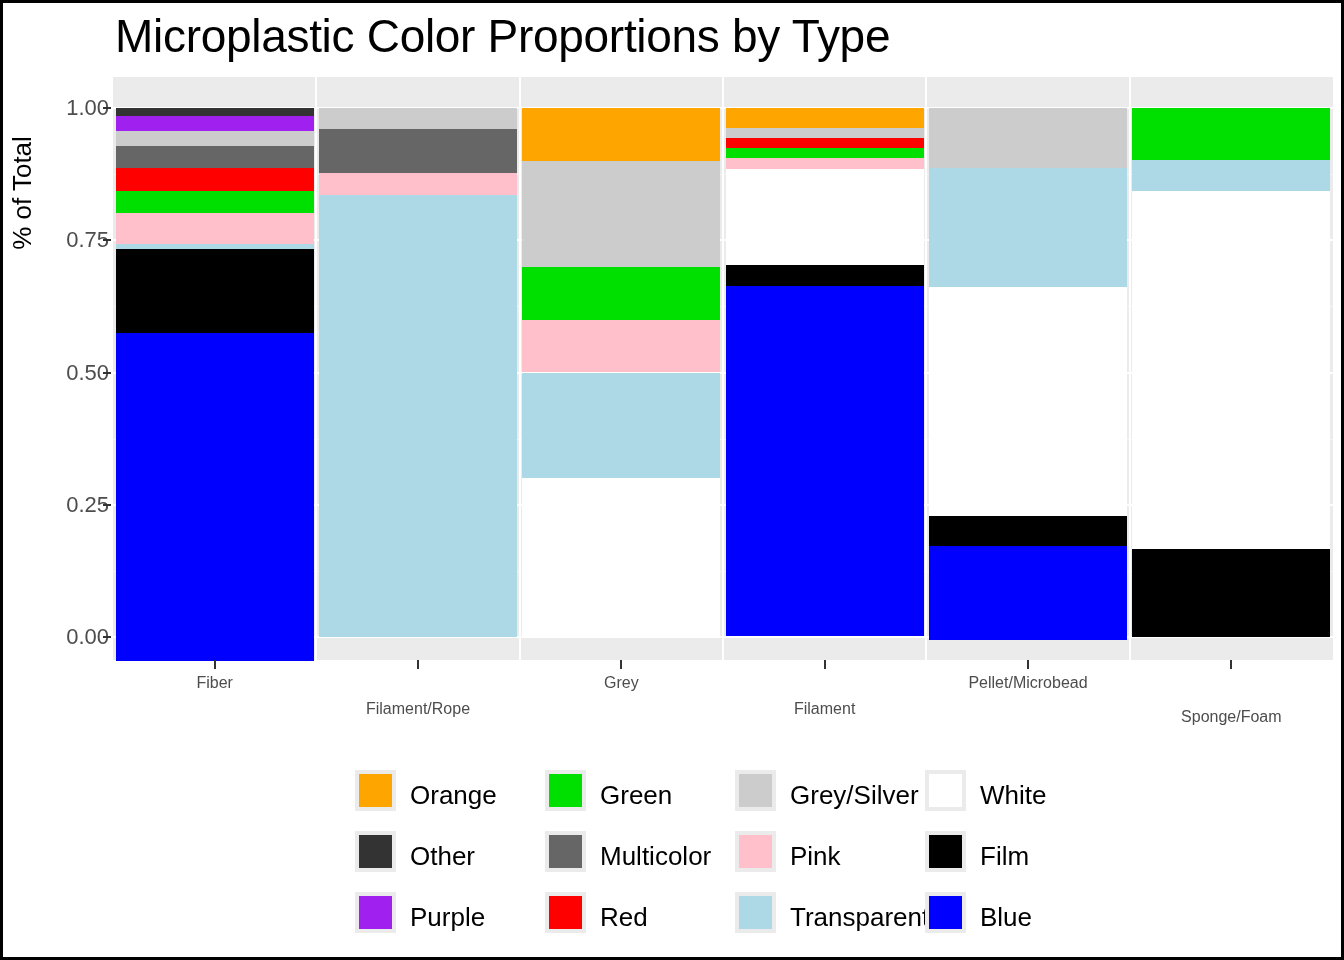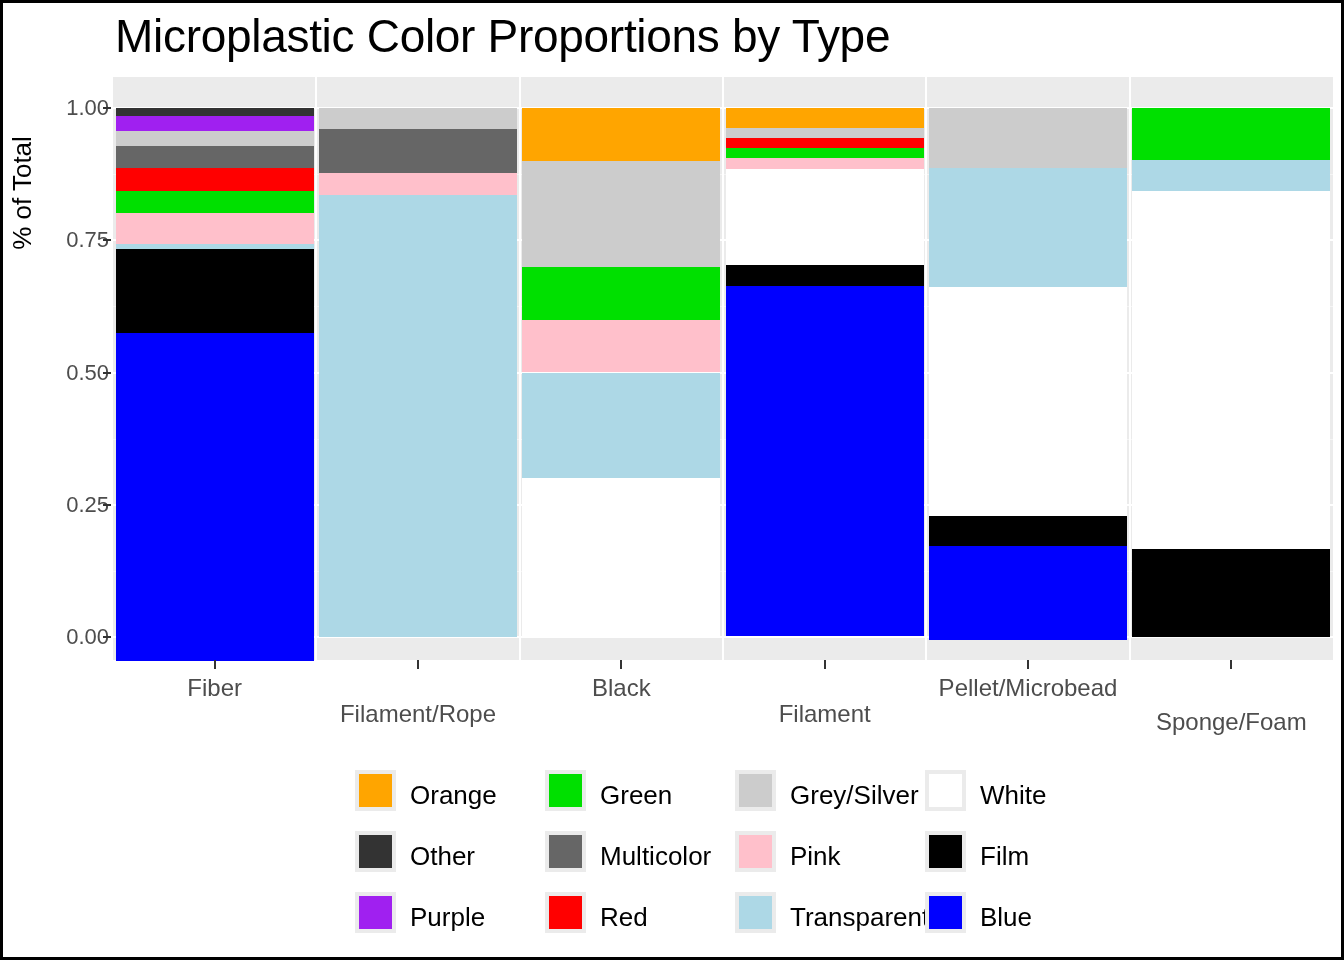--- a/index.html
+++ b/index.html
@@ -68,21 +68,21 @@
 
   
   .bar{position:absolute;bottom:23px;}
   .seg{position:absolute;left:0;width:100%;}
 
   
   #x-axis{position:absolute;left:110px;top:657px;width:1220px;height:70px;}
   .xtick-mark{position:absolute;top:0;width:2px;height:9px;background:#333333;}
   .xtick-label{
     position:absolute;
-    font-size:24px;
+    font-size:16px;
     color:#4d4d4d;
     white-space:nowrap;
     transform:translateX(-50%);
   }
   .xtick-label.row0{top:14px;}
   .xtick-label.row1{top:40px;}
 
   
   #legend{
     position:absolute;
@@ -195,21 +195,21 @@
         <div class="seg" style="top: 441.186px; height: 87.814px; background: rgb(0, 0, 0);"></div>
       </div>
     </div>
 
   <div id="x-axis">
       <div class="xtick-mark" style="left: 100.667px;"></div>
       <div class="xtick-label row0" style="left: 101.667px;">Fiber</div>
       <div class="xtick-mark" style="left: 304px;"></div>
       <div class="xtick-label row1" style="left: 305px;">Filament/Rope</div>
       <div class="xtick-mark" style="left: 507.333px;"></div>
-      <div class="xtick-label row0" style="left: 508.333px;">Black</div>
+      <div class="xtick-label row0" style="left: 508.333px;">Grey</div>
       <div class="xtick-mark" style="left: 710.667px;"></div>
       <div class="xtick-label row1" style="left: 711.667px;">Filament</div>
       <div class="xtick-mark" style="left: 914px;"></div>
       <div class="xtick-label row0" style="left: 915px;">Pellet/Microbead</div>
       <div class="xtick-mark" style="left: 1117.33px;"></div>
       <div class="xtick-label row1" style="left: 1118.33px; margin-top: 8px;">Sponge/Foam</div>
     </div>
 
   <div id="legend">
       <div class="legend-item">

